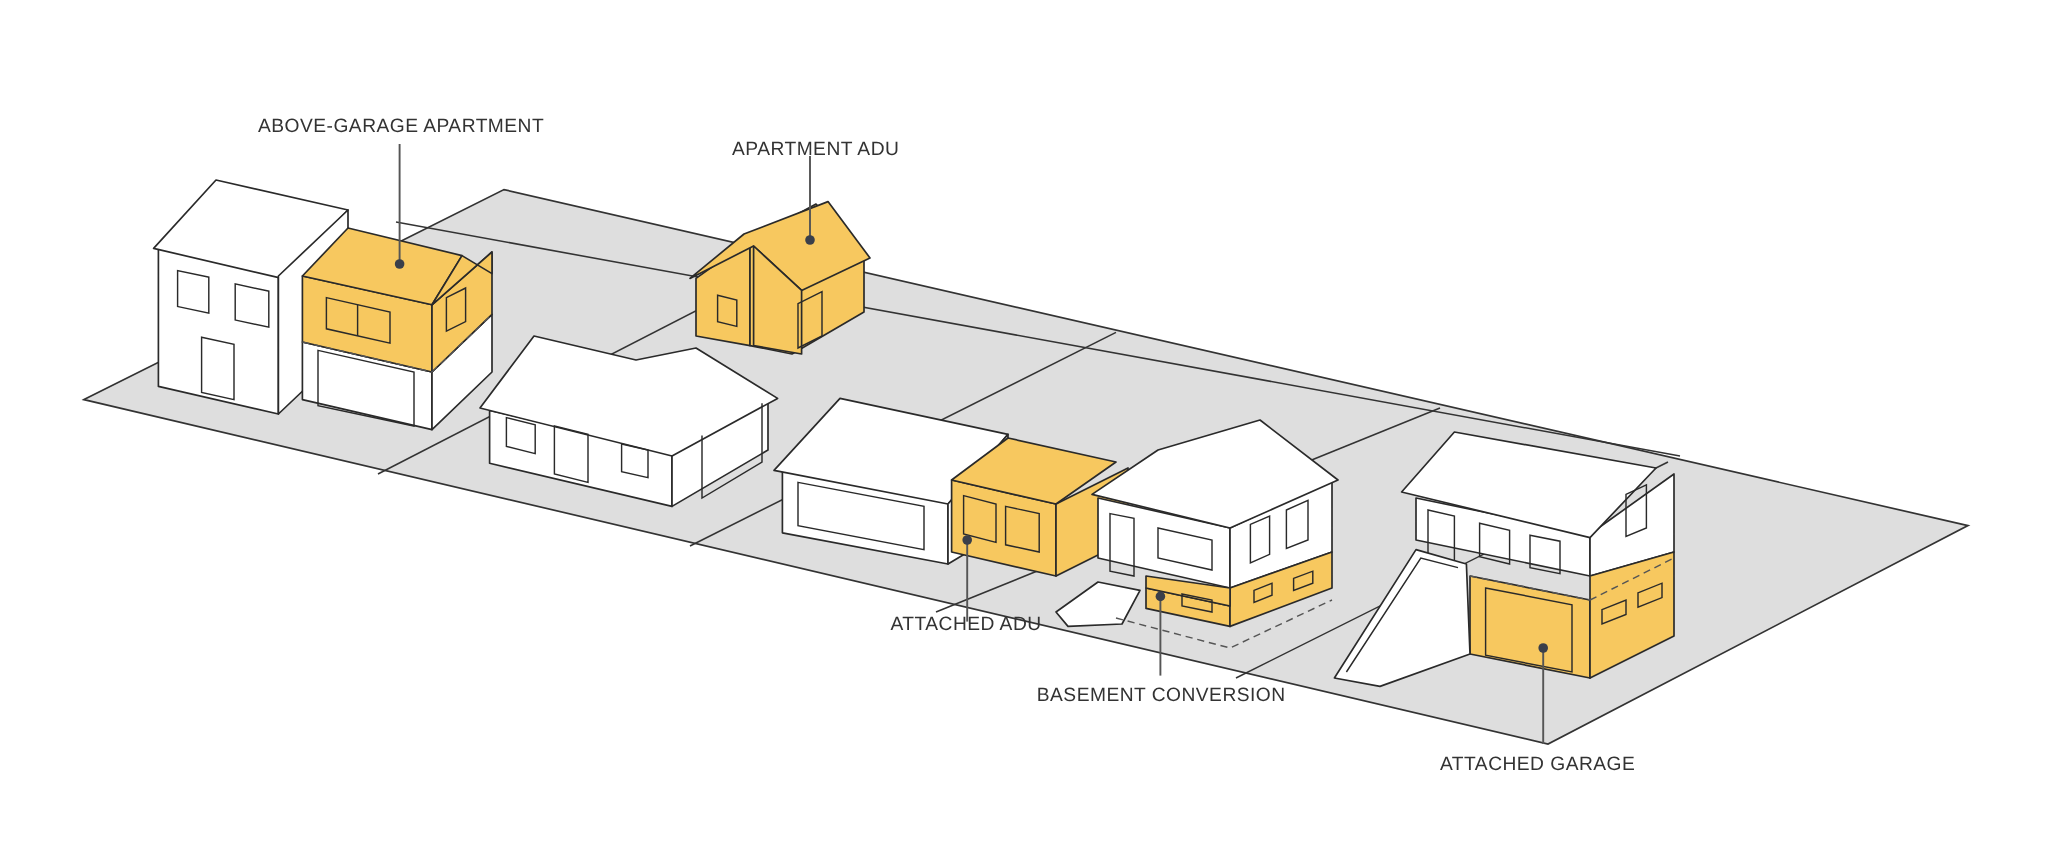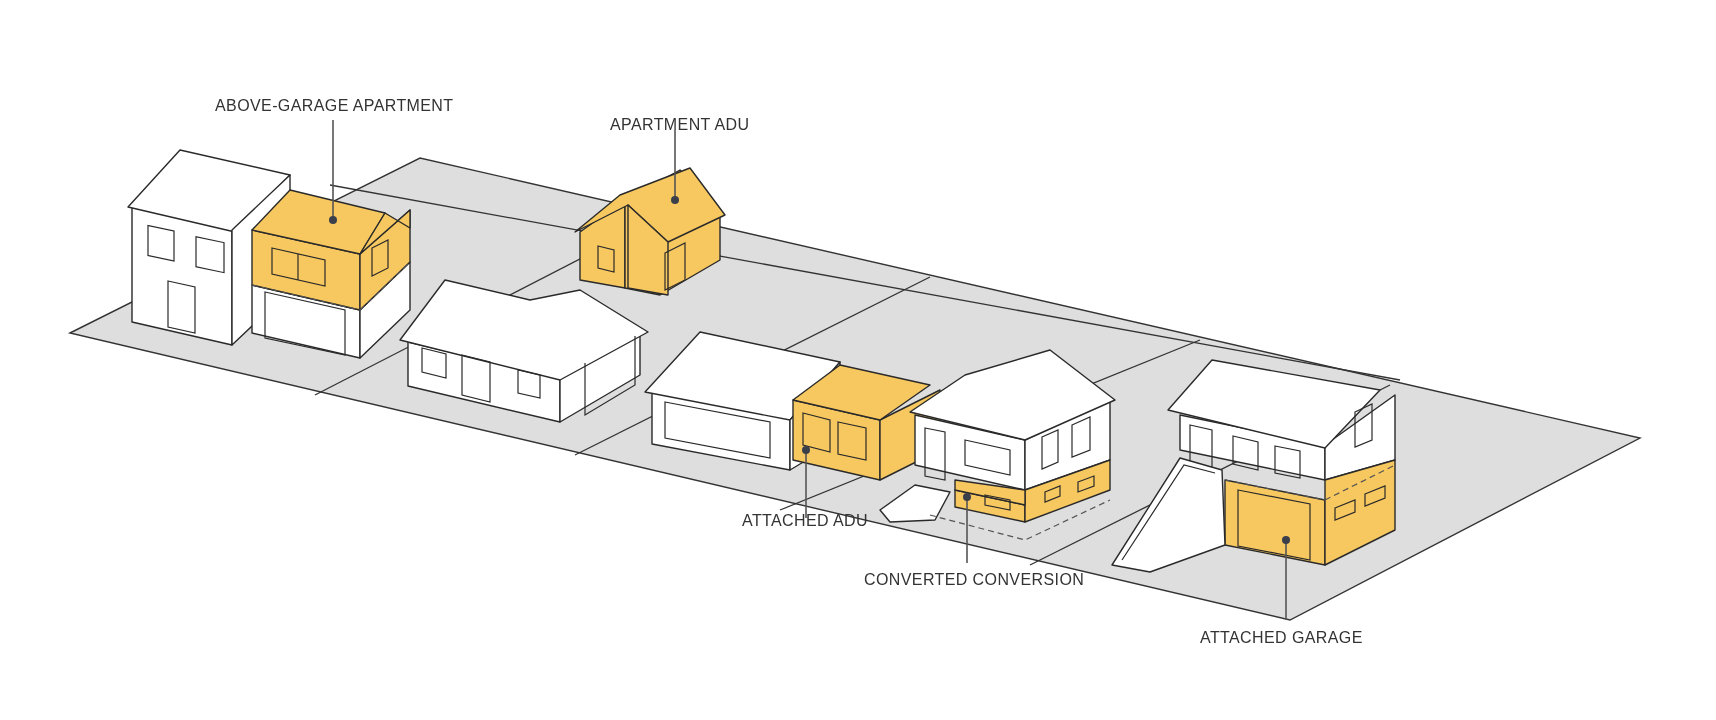--- a/index.html
+++ b/index.html
@@ -149,15 +149,15 @@
     </g>
     <g>
       <line class="leader" x1="1286" y1="540" x2="1286" y2="620"></line>
       <circle class="dot" cx="1286" cy="540" r="4"></circle>
     </g>
   </svg>
 
   <div class="label" style="left:215px; top:106px; transform:translateY(-50%);">ABOVE-GARAGE APARTMENT</div>
   <div class="label" style="left:610px; top:125px; transform:translateY(-50%);">APARTMENT ADU</div>
   <div class="label" style="left:742px; top:509px; transform:translateY(-50%);margin-top:12px;">ATTACHED ADU</div>
-  <div class="label" style="left:864px; top:580px; transform:translateY(-50%);">CONVERTED CONVERSION</div>
+  <div class="label" style="left:864px; top:580px; transform:translateY(-50%);">BASEMENT CONVERSION</div>
   <div class="label" style="left:1200px; top:638px; transform:translateY(-50%);">ATTACHED GARAGE</div>
 </div>
 
 </body></html>

